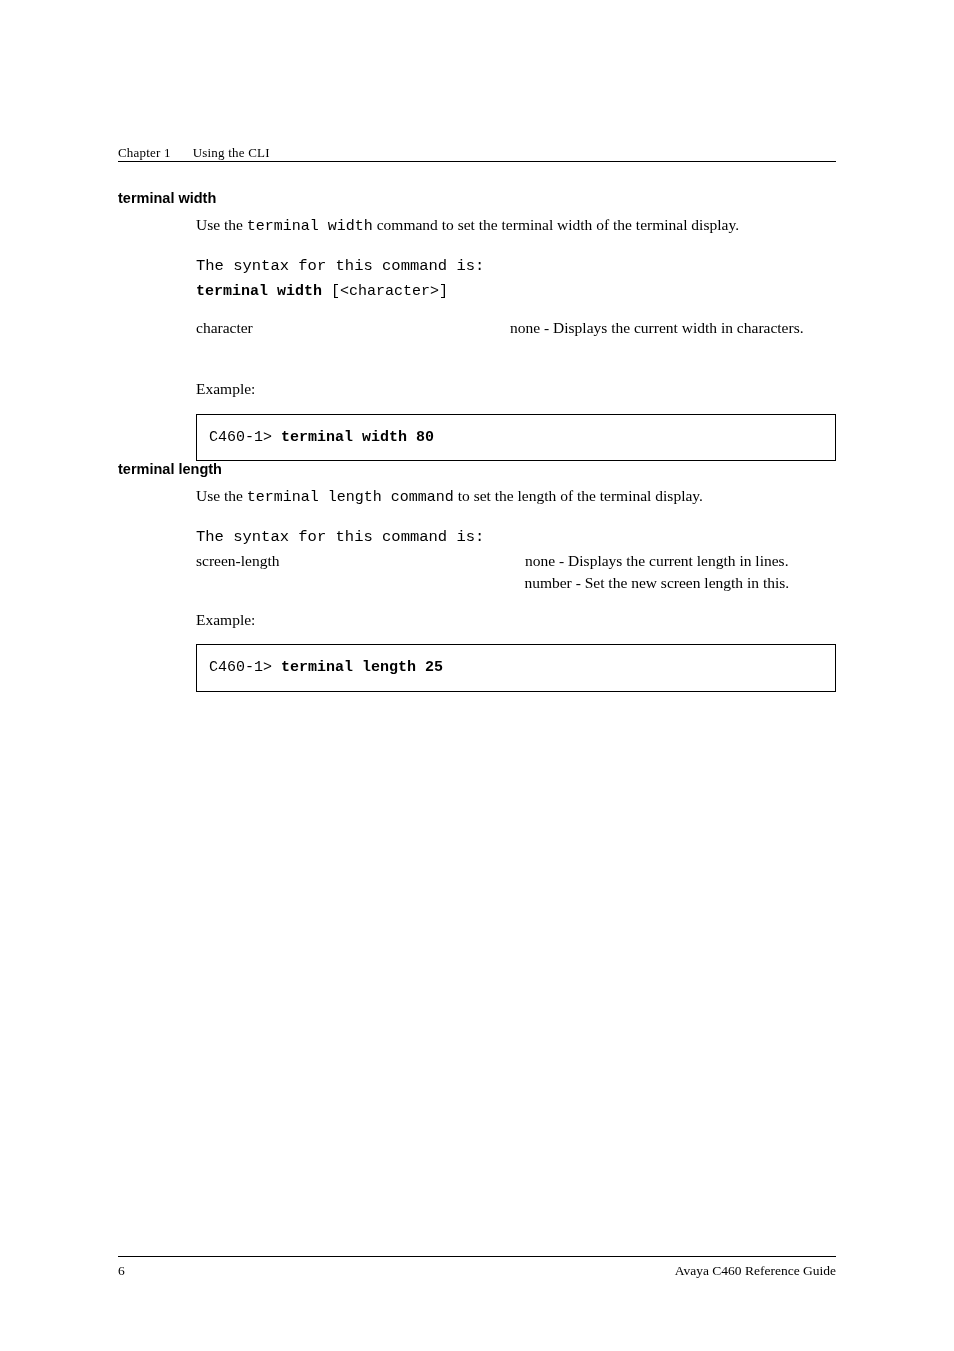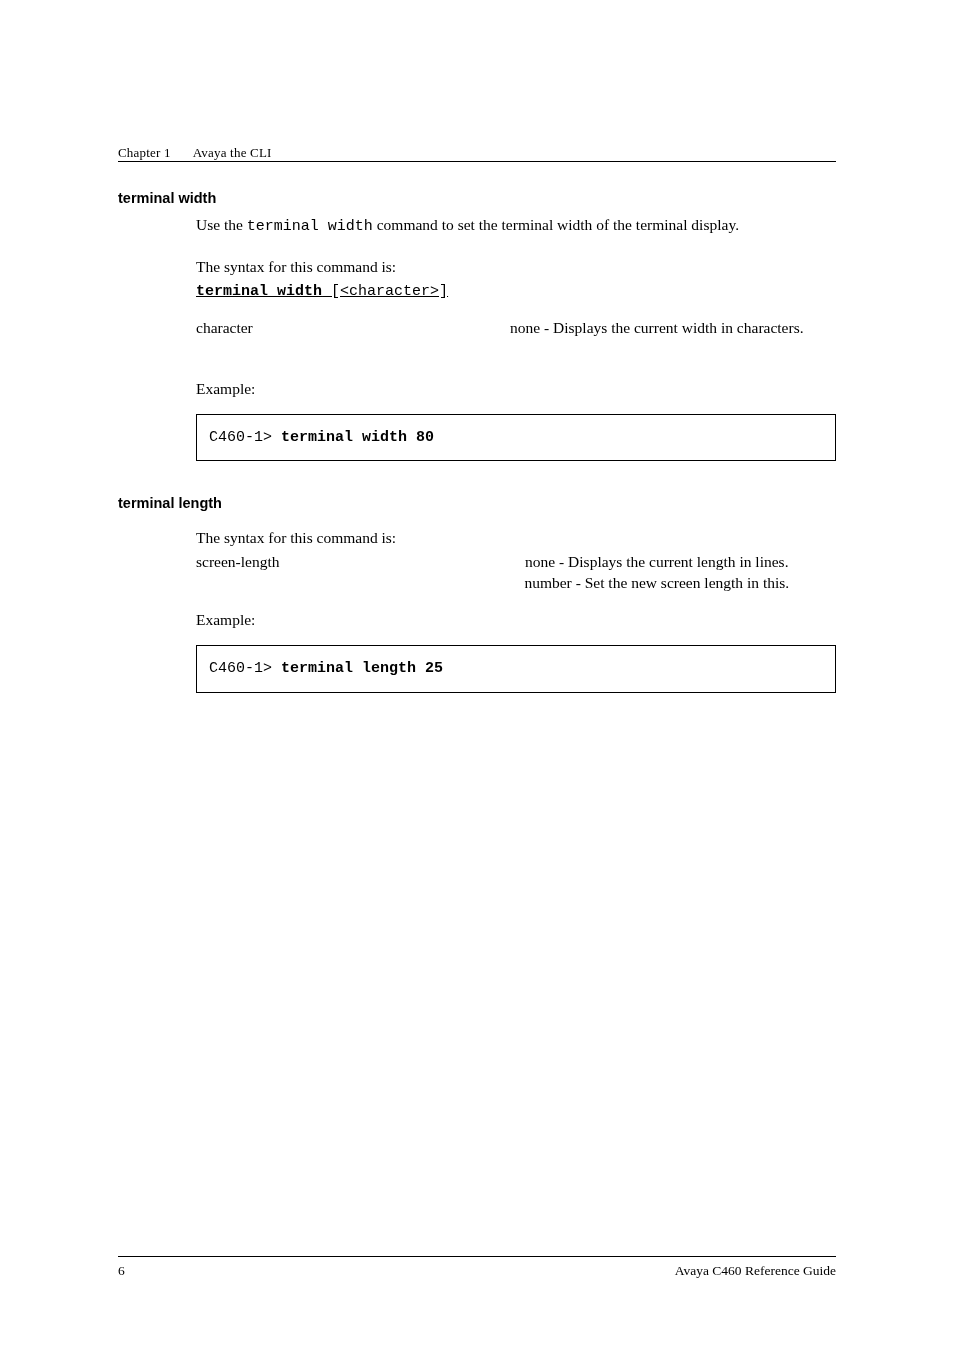--- a/index.html
+++ b/index.html
@@ -43,43 +43,42 @@
   .para { margin: 4px 0 18px 0; }
   .mono {
     font-family: "Courier New", Courier, monospace;
     font-size: 15px;
   }
   .mono-bold {
     font-family: "Courier New", Courier, monospace;
     font-weight: 700;
     font-size: 15px;
   }
-  .syntax-intro { margin: 16px 0 2px 0; }
-  .syntax-line { margin: 0 0 14px 0; text-decoration: underline; }
+  .syntax-intro { margin: 16px 0 2px 0; font-family: Liberation Mono, monospace; }
+  .syntax-line { margin: 0 0 14px 0; }
   .param-table {
     width: 100%;
     border-collapse: collapse;
     font-size: 15.5px;
     margin-bottom: 40px;
   }
   .param-table td {
     vertical-align: top;
     padding: 0;
   }
   .param-table td.col1 { width: 44%; margin-top: 24px; }
   .param-table td.col2 { width: 56%; text-align: center; }
   .example-label { margin: 40px 0 14px 0; }
   .example-label-tight { margin: 12px 0 14px 0; }
   .code-box {
     border: 1px solid #000;
     padding: 12px 12px;
     font-family: "Courier New", Courier, monospace;
     font-size: 15px;
     line-height: 1.45;
-    margin-bottom: 34px;
   }
   .code-box .b { font-weight: 700; }
   .footer {
     position: absolute;
     left: 118px;
     right: 118px;
     bottom: 72px;
   }
   .footer-line {
     border-top: 1px solid #000;
@@ -89,21 +88,21 @@
     font-size: 13.5px;
   }
 </style>
 </head>
 <body>
 
 <div class="page">
 
   <div class="running-head">
     <span class="rh-chapter">Chapter 1</span>
-    <span class="rh-title">Avaya the CLI</span>
+    <span class="rh-title">Using the CLI</span>
   </div>
 
   <div class="section-head">terminal width</div>
   <div class="body-block">
     <p class="para">
       <span>Use the </span><span class="mono">terminal width</span><span> command to set the terminal width  of the terminal display.</span>
     </p>
     <p class="syntax-intro">The syntax for this command is:</p>
     <p class="syntax-line">
       <span class="mono-bold">terminal width</span><span class="mono"> [&lt;character&gt;]</span>
@@ -118,20 +117,23 @@
       </table>
 
     <p class="example-label">Example:</p>
     <div class="code-box">
       <div><span>C460-1&gt; </span><span class="b">terminal width 80</span></div>
     </div>
   </div>
 
   <div class="section-head">terminal length</div>
   <div class="body-block">
+    <p class="para">
+      <span>Use the </span><span class="mono">terminal length command</span><span> to set the length of the terminal display.</span>
+    </p>
     <p class="syntax-intro">The syntax for this command is:</p>
     <table class="param-table" style="margin-bottom:16px">
       <tbody>
           <tr>
         <td class="col1">screen-length</td>
         <td class="col2">
           <div>none - Displays the current length in lines.</div>
           <div>number - Set the new screen length in this.</div>
         </td>
       </tr>

